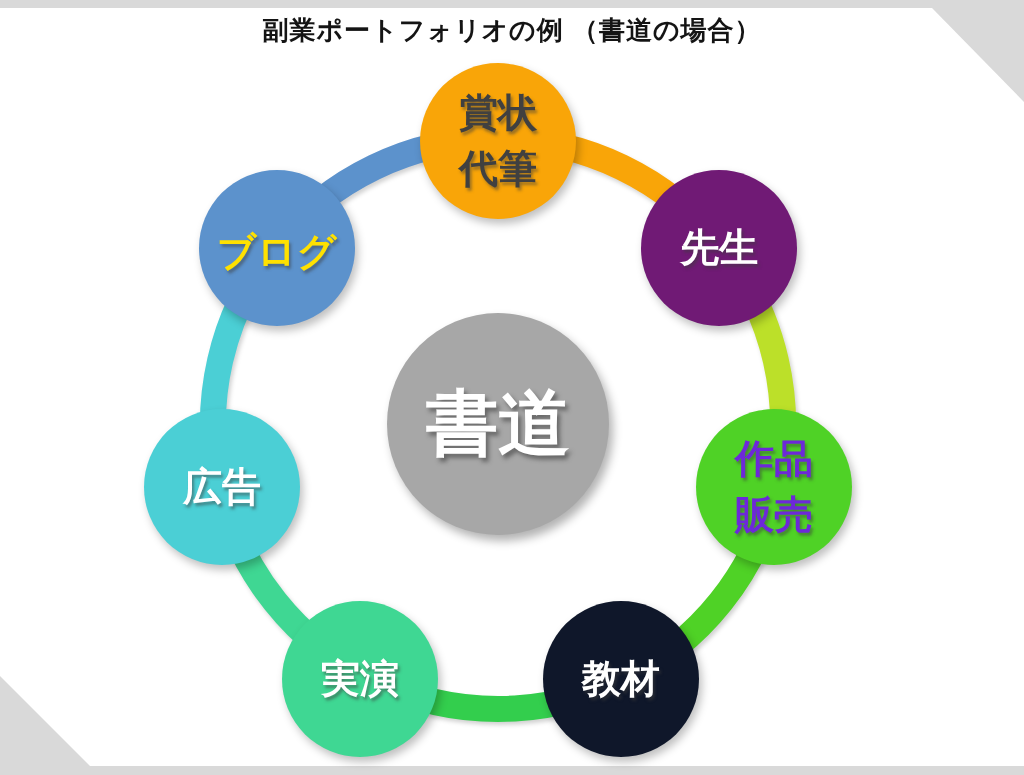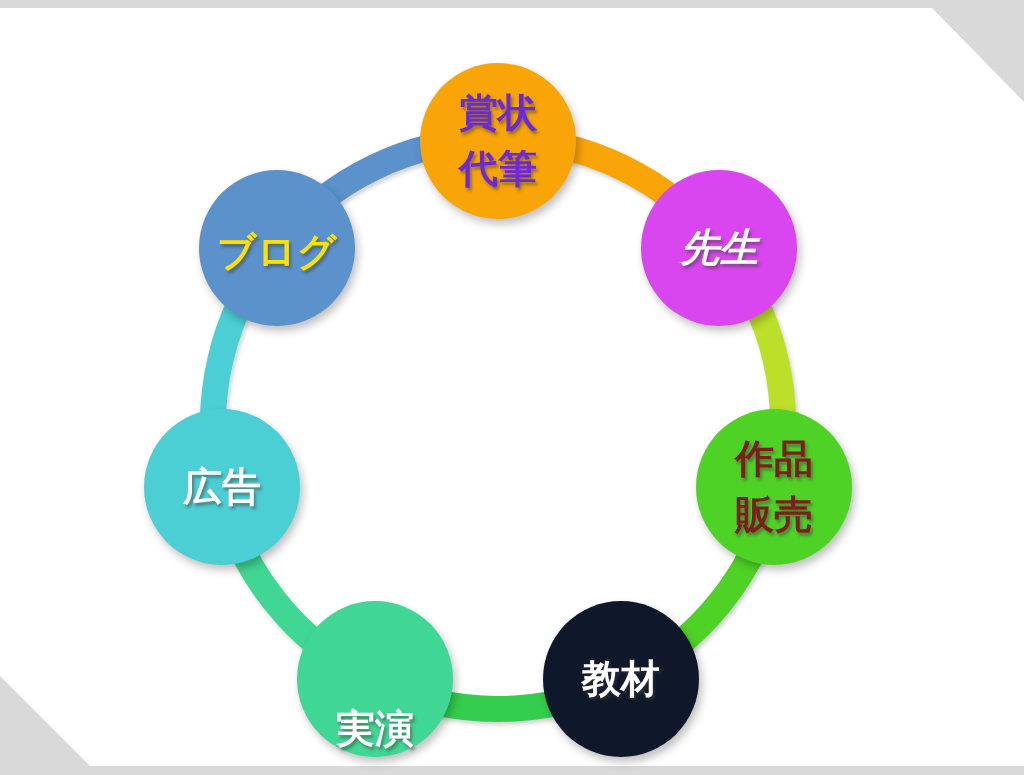--- a/index.html
+++ b/index.html
@@ -48,36 +48,40 @@
         <path d="M 498.0 139.0 A 285 285 0 0 1 720.8 246.3" stroke="#F9A508" stroke-width="26" fill="none"></path>
         <path d="M 720.8 246.3 A 285 285 0 0 1 775.9 487.4" stroke="#BCE029" stroke-width="26" fill="none"></path>
         <path d="M 775.9 487.4 A 285 285 0 0 1 621.7 680.8" stroke="#4FD226" stroke-width="26" fill="none"></path>
         <path d="M 621.7 680.8 A 285 285 0 0 1 374.3 680.8" stroke="#33CE4D" stroke-width="26" fill="none"></path>
         <path d="M 374.3 680.8 A 285 285 0 0 1 220.1 487.4" stroke="#3FD793" stroke-width="26" fill="none"></path>
         <path d="M 220.1 487.4 A 285 285 0 0 1 275.2 246.3" stroke="#4BCFD5" stroke-width="26" fill="none"></path>
         <path d="M 275.2 246.3 A 285 285 0 0 1 498.0 139.0" stroke="#5C92CC" stroke-width="26" fill="none"></path>
       </g>
     </svg>
 
+  <h1 class="title">副業ポートフォリオの例 （書道の場合）</h1>
 
+  <div class="hub" id="hub" style="background: rgb(167, 167, 167);">
+    <span class="hub-label" id="hub-label" style="color: rgb(255, 255, 255);">書道</span>
+  </div>
 
   <div id="nodes">
       <div class="node" style="left: 420px; top: 63px; background: rgb(249, 165, 8);">
-        <div class="node-label" style="color: #6d28d9;">賞状<br>代筆</div>
+        <div class="node-label" style="color: #404040;">賞状<br>代筆</div>
       </div>
-      <div class="node" style="left: 641.258px; top: 169.552px; background: #d946ef; font-style: italic;">
+      <div class="node" style="left: 641.258px; top: 169.552px; background: #701a75;">
         <div class="node-label" style="color: rgb(255, 255, 255);">先生</div>
       </div>
       <div class="node" style="left: 695.905px; top: 408.973px; background: rgb(79, 210, 38);">
-        <div class="node-label" style="color: #7f1d1d;">作品<br>販売</div>
+        <div class="node-label" style="color: #6d28d9;">作品<br>販売</div>
       </div>
       <div class="node" style="left: 542.789px; top: 600.974px; background: #0f172a;">
         <div class="node-label" style="color: rgb(255, 255, 255);">教材</div>
       </div>
-      <div class="node" style="left: 297px; top: 600.974px; background: rgb(63, 215, 147); align-items: flex-end;">
+      <div class="node" style="left: 282px; top: 600.974px; background: rgb(63, 215, 147);">
         <div class="node-label" style="color: rgb(255, 255, 255);">実演</div>
       </div>
       <div class="node" style="left: 144.095px; top: 408.973px; background: rgb(75, 207, 213); align-items: center;">
         <div class="node-label" style="color: rgb(255, 255, 255);">広告</div>
       </div>
       <div class="node" style="left: 198.742px; top: 169.552px; background: rgb(92, 146, 204);">
         <div class="node-label" style="color: rgb(255, 225, 0); margin-top: 9px;">ブログ</div>
       </div>
     </div>
 </div>

